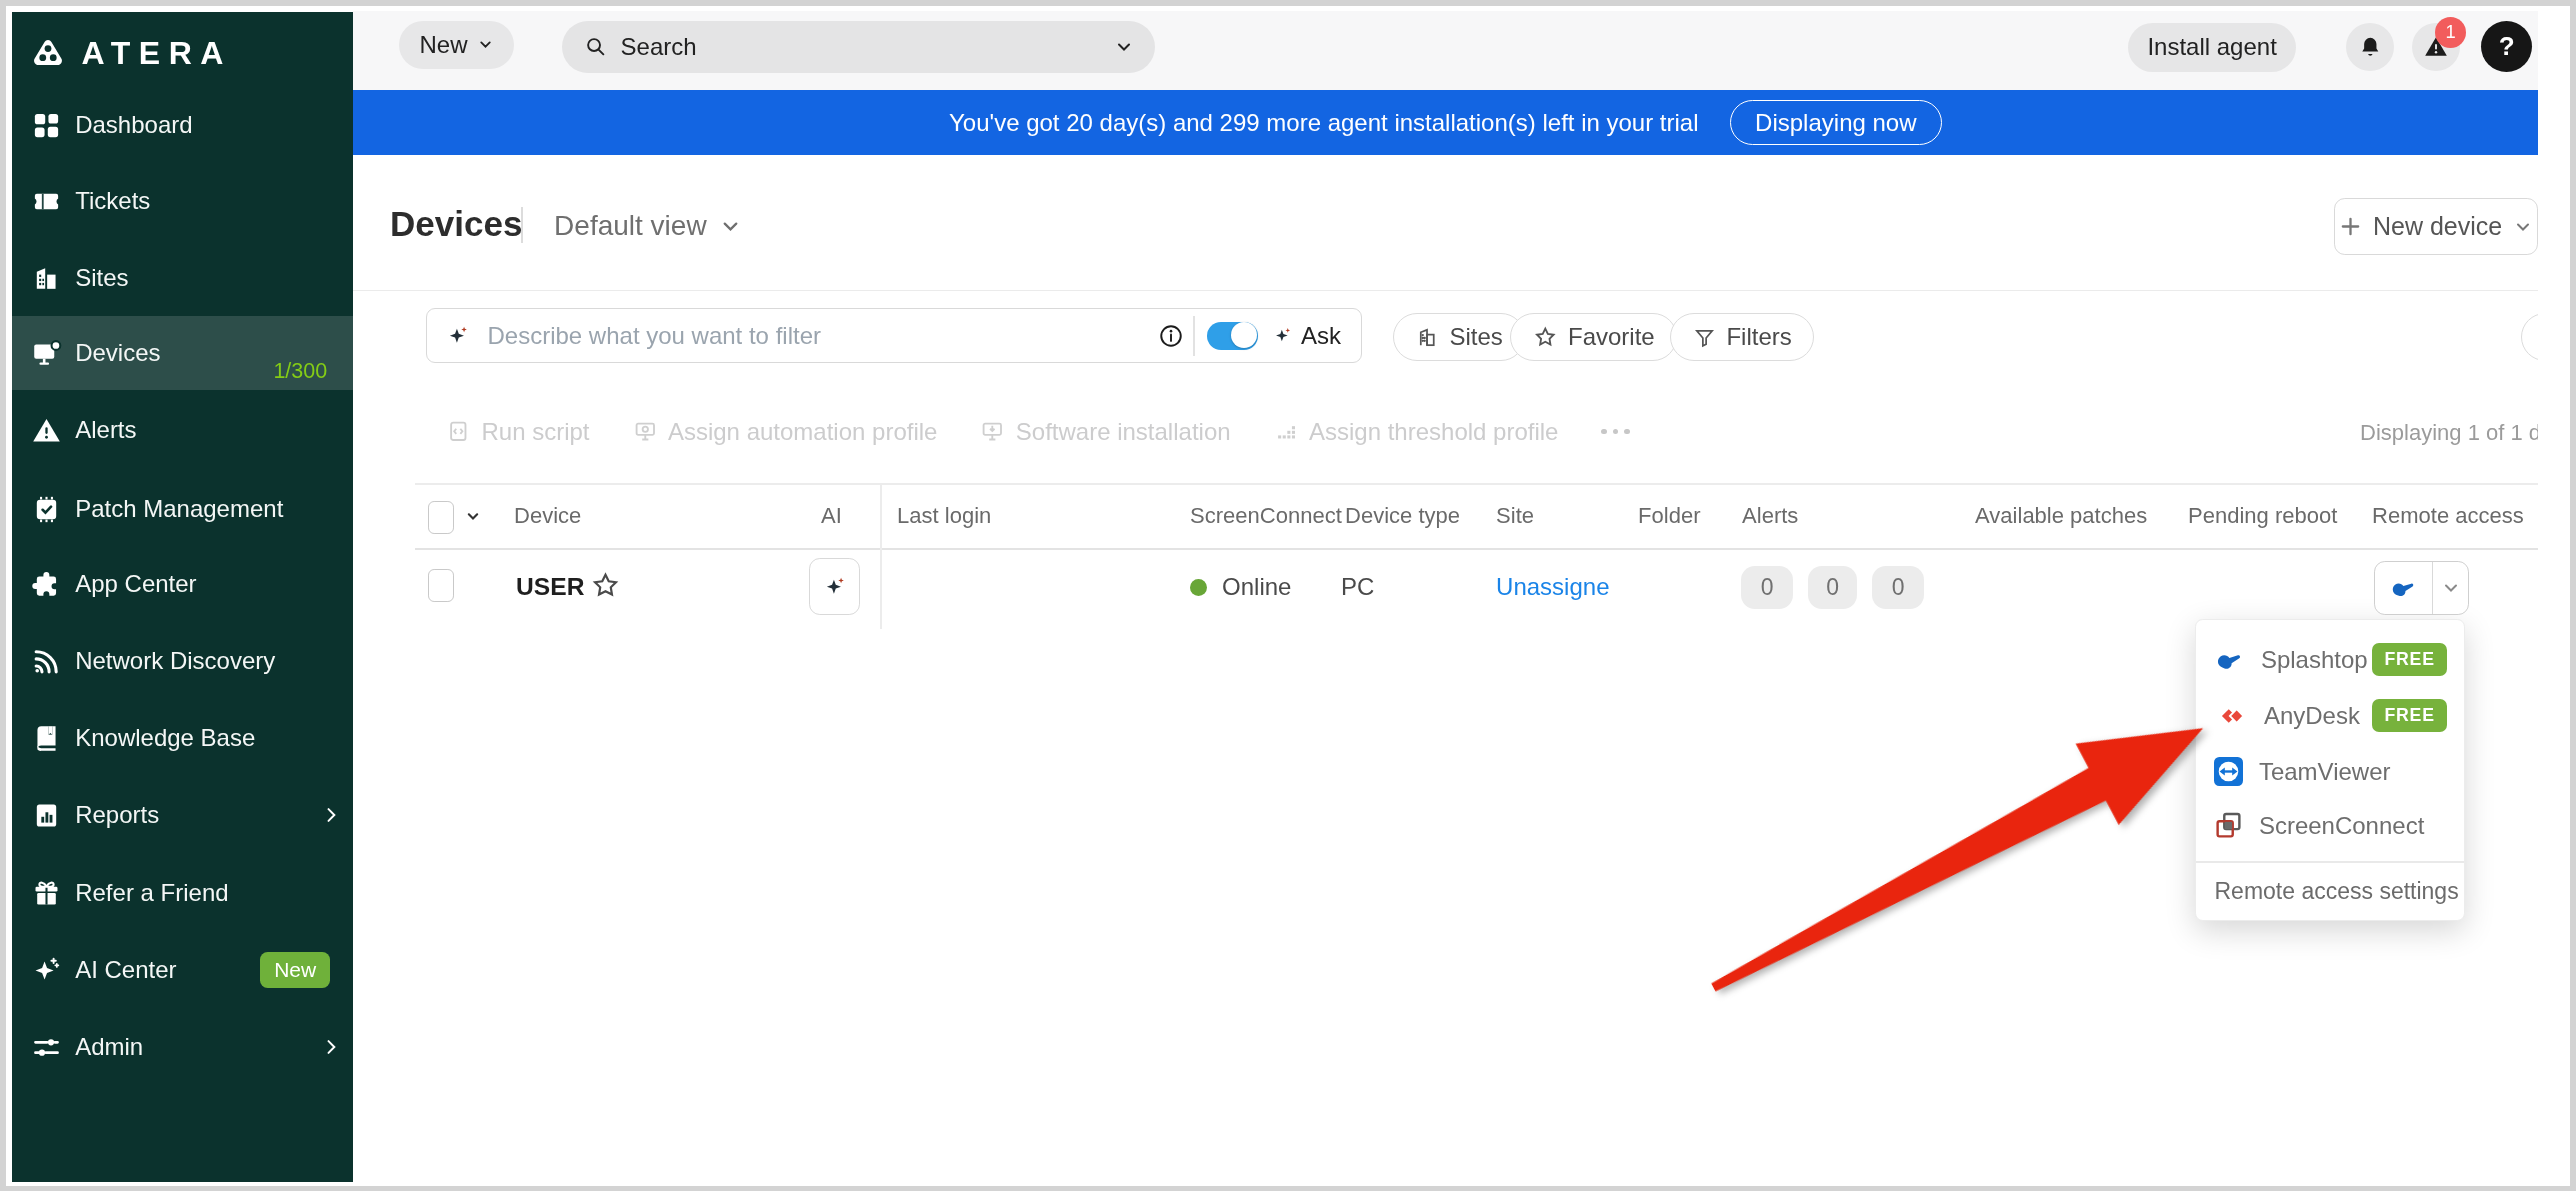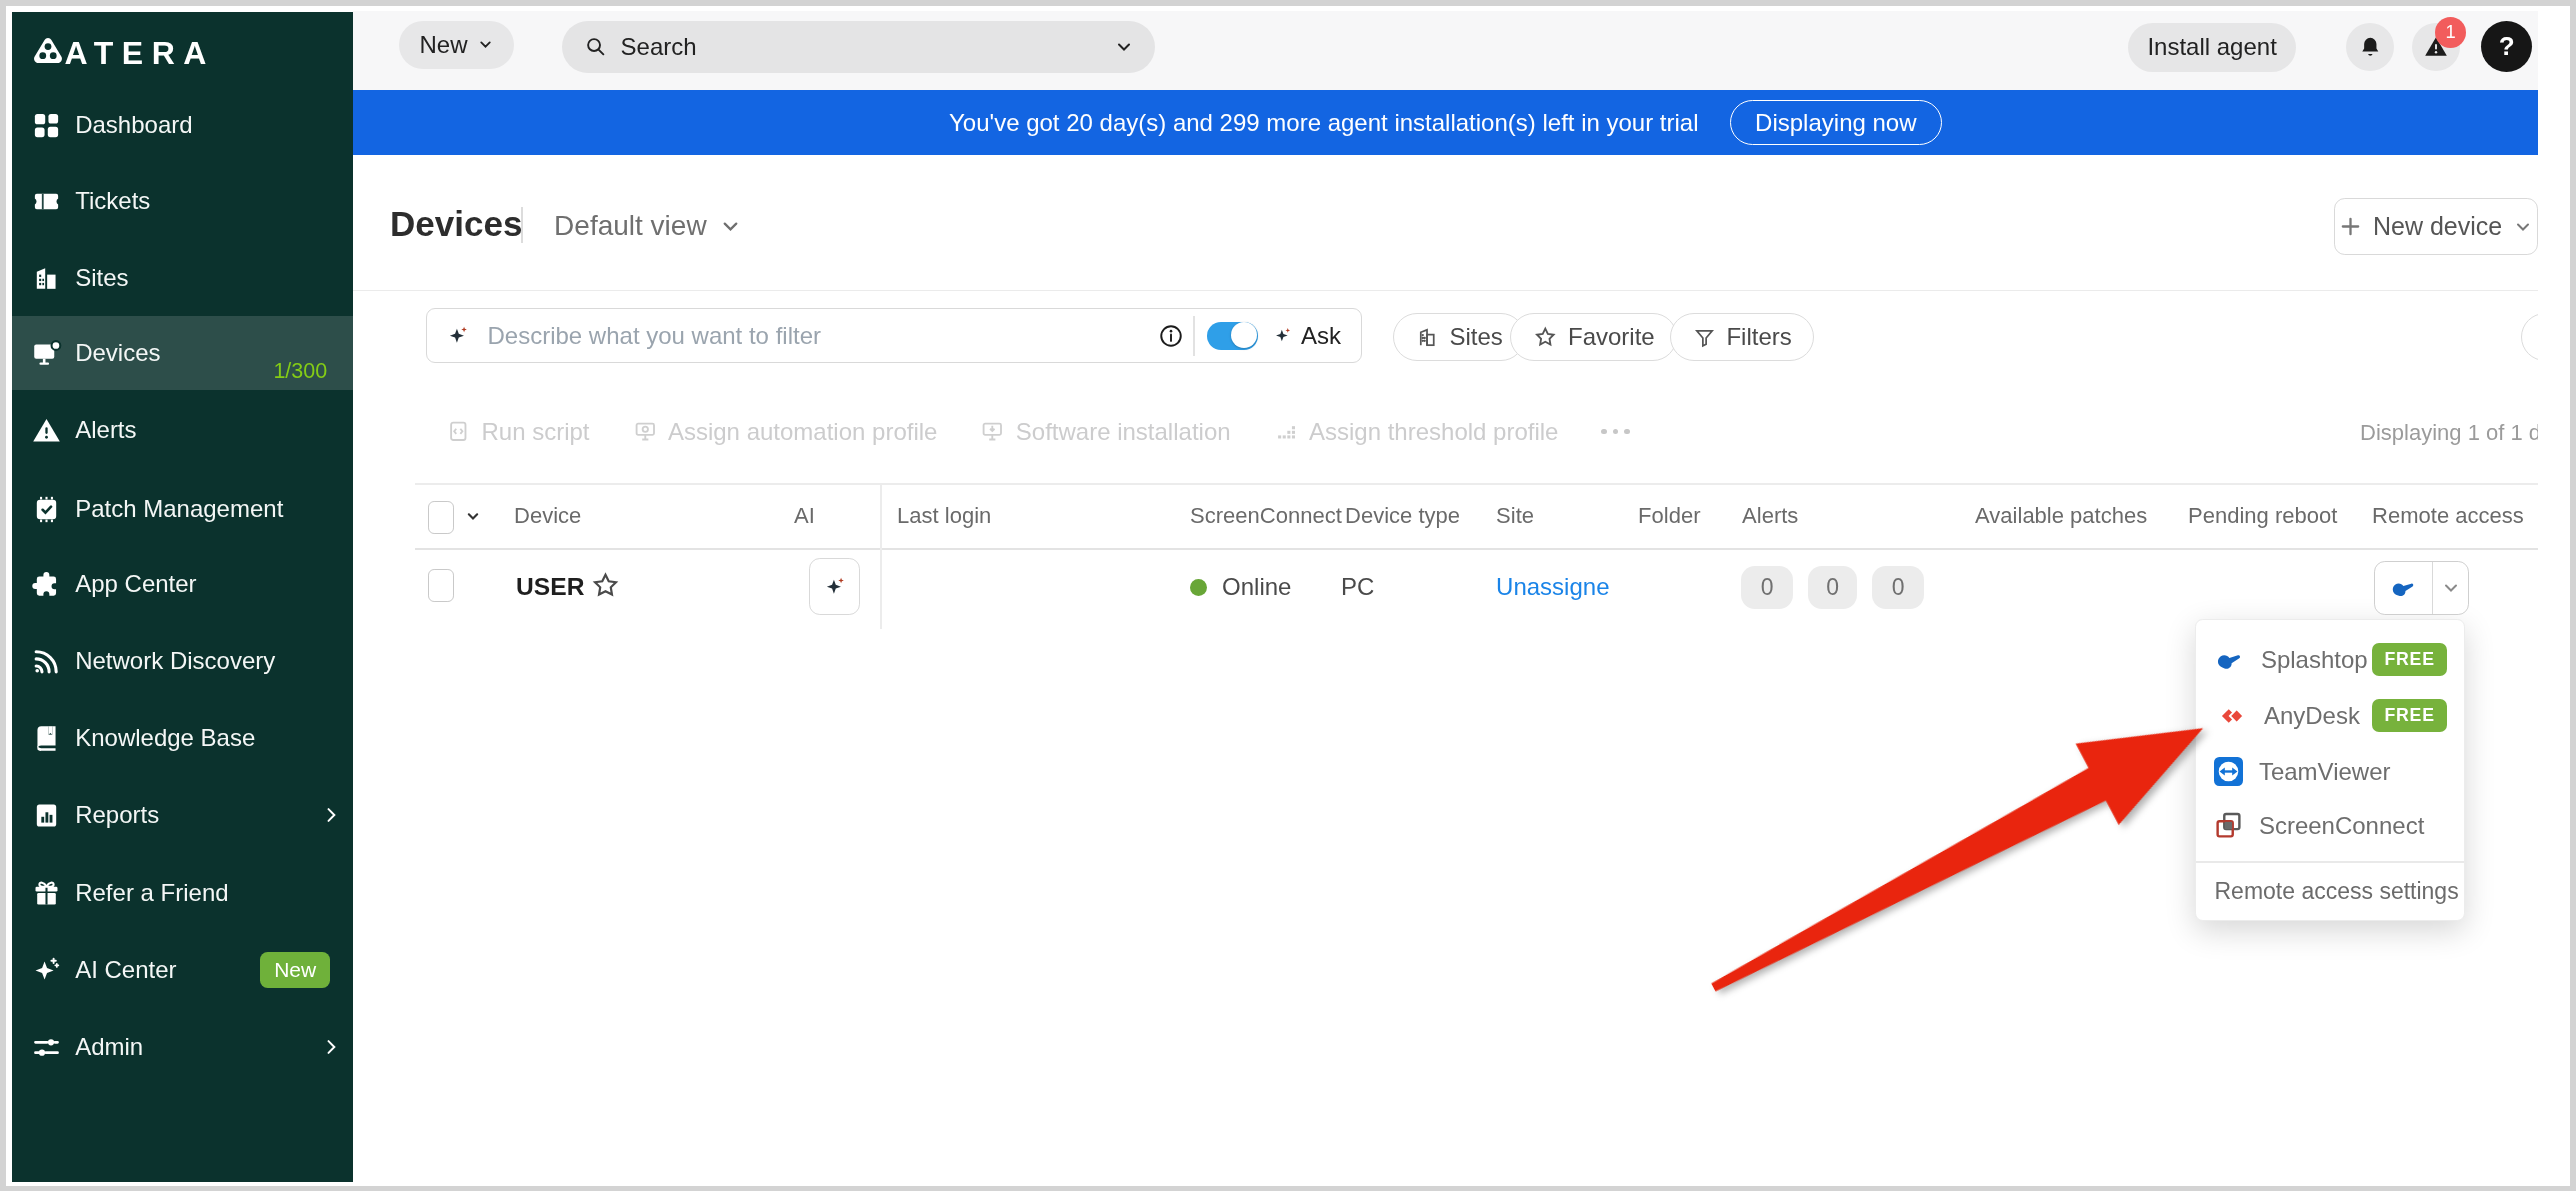--- a/index.html
+++ b/index.html
@@ -4,21 +4,21 @@
 <style>
   html,body{margin:0;padding:0}
   body{width:2576px;height:1192px;position:relative;background:#d3d3d3;overflow:hidden;
        font-family:"Liberation Sans",sans-serif;color:#333}
   .screen{position:absolute;inset:6.1px;background:#ffffff;overflow:hidden}
   .abs{position:absolute}
   svg{display:block}
 
   
   .sidebar{position:absolute;left:6.1px;top:6.1px;width:341px;height:1170px;background:#0b322d;color:#f4f7f6}
-  .logo-row{position:absolute;left:18.4px;top:23px;display:flex;}
+  .logo-row{position:absolute;left:18.4px;top:23px;display:flex;align-items:center;gap:17px}
   .logo-word{font-size:32px;font-weight:bold;letter-spacing:8.5px;color:#fff}
   .nav-item{position:absolute;left:0;right:0;height:74px;display:flex;align-items:center;padding-left:19px;box-sizing:border-box;cursor:pointer}
   .nav-item.active{background:rgba(255,255,255,.14)}
   .nav-icon{width:31px;height:31px;flex:0 0 31px}
   .nav-label{margin-left:13px;font-size:24px;white-space:nowrap}
   .nav-count{position:absolute;right:26px;bottom:6.1px;font-size:21.5px;color:#84cc16}
   .nav-chevron{position:absolute;right:12.3px;top:50%;transform:translateY(-50%)}
   .badge-new{position:absolute;right:23px;top:50%;transform:translateY(-50%);background:#6fb13a;color:#fff;
              font-size:21px;padding:6.1px 14px;border-radius:7.7px}
 
@@ -438,21 +438,21 @@
   <div class="hline" style="left:409px;top:542px;width:2123px;background:#e3e3e3"></div>
   <div class="abs" style="left:874px;top:477px;width:1.5px;height:146px;background:#ececec"></div>
 
   <div class="ckbox" style="left:422px;top:495px"></div>
   <span class="abs" style="left:457px;top:500px">
       <svg width="20" height="20" viewBox="0 0 24 24" fill="none" stroke="#333" stroke-width="2.6" stroke-linecap="round">
         <path d="M7 10l5 5 5-5"></path>
       </svg>
     </span>
   <span class="hlabel" style="left:508px">Device</span>
-  <span class="hlabel" style="left:788px">AI</span>
+  <span class="hlabel" style="left:815px">AI</span>
   <span class="hlabel" style="left:891px">Last login</span>
   <span class="hlabel" style="left:1184px">ScreenConnect</span>
   <span class="hlabel" style="left:1339px">Device type</span>
   <span class="hlabel" style="left:1490px">Site</span>
   <span class="hlabel" style="left:1632px">Folder</span>
   <span class="hlabel" style="left:1736px">Alerts</span>
   <span class="hlabel" style="left:1969px">Available patches</span>
   <span class="hlabel" style="left:2182px">Pending reboot</span>
   <span class="hlabel" style="left:2366px">Remote access</span>
 

